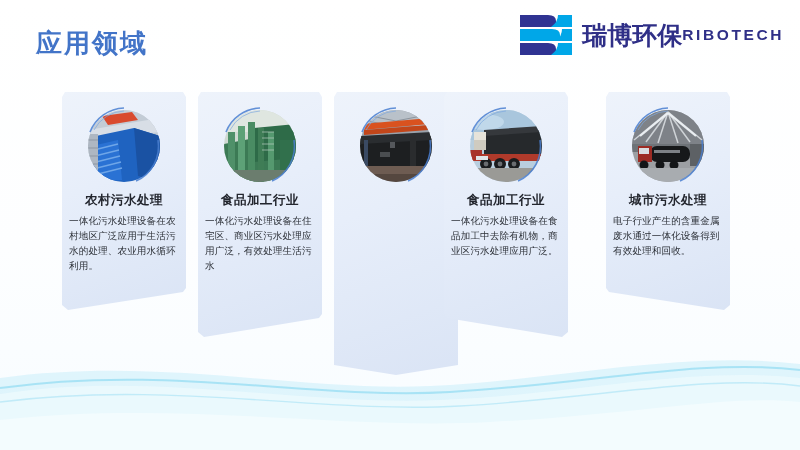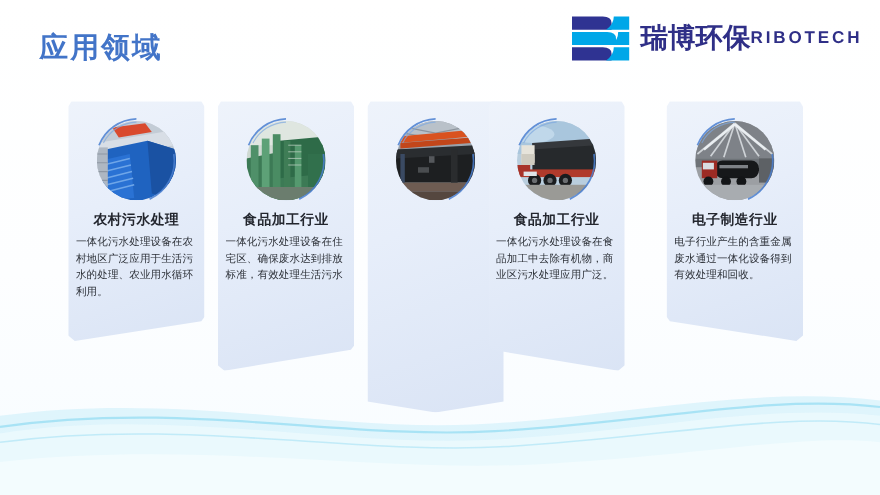--- a/index.html
+++ b/index.html
@@ -230,21 +230,21 @@
         </div>
         <div class="thumb-ring">
           <svg viewBox="0 0 80 80">
             <path d="M40 2 A38 38 0 0 0 6 26" stroke="#4a7fd0" stroke-width="1.6" fill="none" opacity="0.85"></path>
             <path d="M74 34 A38 38 0 0 1 52 75" stroke="#4a7fd0" stroke-width="1.6" fill="none" opacity="0.85"></path>
             <path d="M40 5 A35 35 0 0 0 10 24" stroke="#7ea8e0" stroke-width="1" fill="none" opacity="0.7"></path>
           </svg>
         </div>
       </div>
       <div class="card-title">食品加工行业</div>
-      <div class="card-desc">一体化污水处理设备在住宅区、确保废水达到排放标准，有效处理生活污水</div>
+      <div class="card-desc">一体化污水处理设备在住宅区、商业区污水处理应用广泛，有效处理生活污水</div>
     </div>
 
     <div class="card c2">
       <div class="thumb-wrap">
         <div class="thumb">
           <svg viewBox="0 0 72 72">
             <rect width="72" height="72" fill="#9aa2ab"></rect>
             <path d="M0 0 H72 V20 L36 12 L0 20 Z" fill="#b9c1c9"></path>
             <g stroke="#8c949d" stroke-width="1.2" fill="none">
               <path d="M0 4 L36 11 L72 4"></path>
@@ -338,21 +338,21 @@
           </svg>
         </div>
         <div class="thumb-ring">
           <svg viewBox="0 0 80 80">
             <path d="M40 2 A38 38 0 0 0 6 26" stroke="#4a7fd0" stroke-width="1.6" fill="none" opacity="0.85"></path>
             <path d="M74 34 A38 38 0 0 1 52 75" stroke="#4a7fd0" stroke-width="1.6" fill="none" opacity="0.85"></path>
             <path d="M40 5 A35 35 0 0 0 10 24" stroke="#7ea8e0" stroke-width="1" fill="none" opacity="0.7"></path>
           </svg>
         </div>
       </div>
-      <div class="card-title">电子制造行业</div>
+      <div class="card-title">城市污水处理</div>
       <div class="card-desc">电子行业产生的含重金属废水通过一体化设备得到有效处理和回收。</div>
     </div>
 
   </div>
 
   <div class="waves">
     <svg viewBox="0 0 800 120" preserveAspectRatio="none" width="800" height="120">
       <path d="M0 48 C160 26 300 62 430 56 C560 50 680 20 800 34 L800 120 L0 120 Z" fill="#d6f1fb" opacity="0.75"></path>
       <path d="M0 64 C150 40 300 76 440 70 C580 64 690 36 800 48 L800 120 L0 120 Z" fill="#eaf9fd" opacity="0.95"></path>
       <path d="M0 58 C170 34 310 70 450 62 C590 54 700 28 800 40" stroke="#9fdff3" stroke-width="2" fill="none" opacity="0.85"></path>

